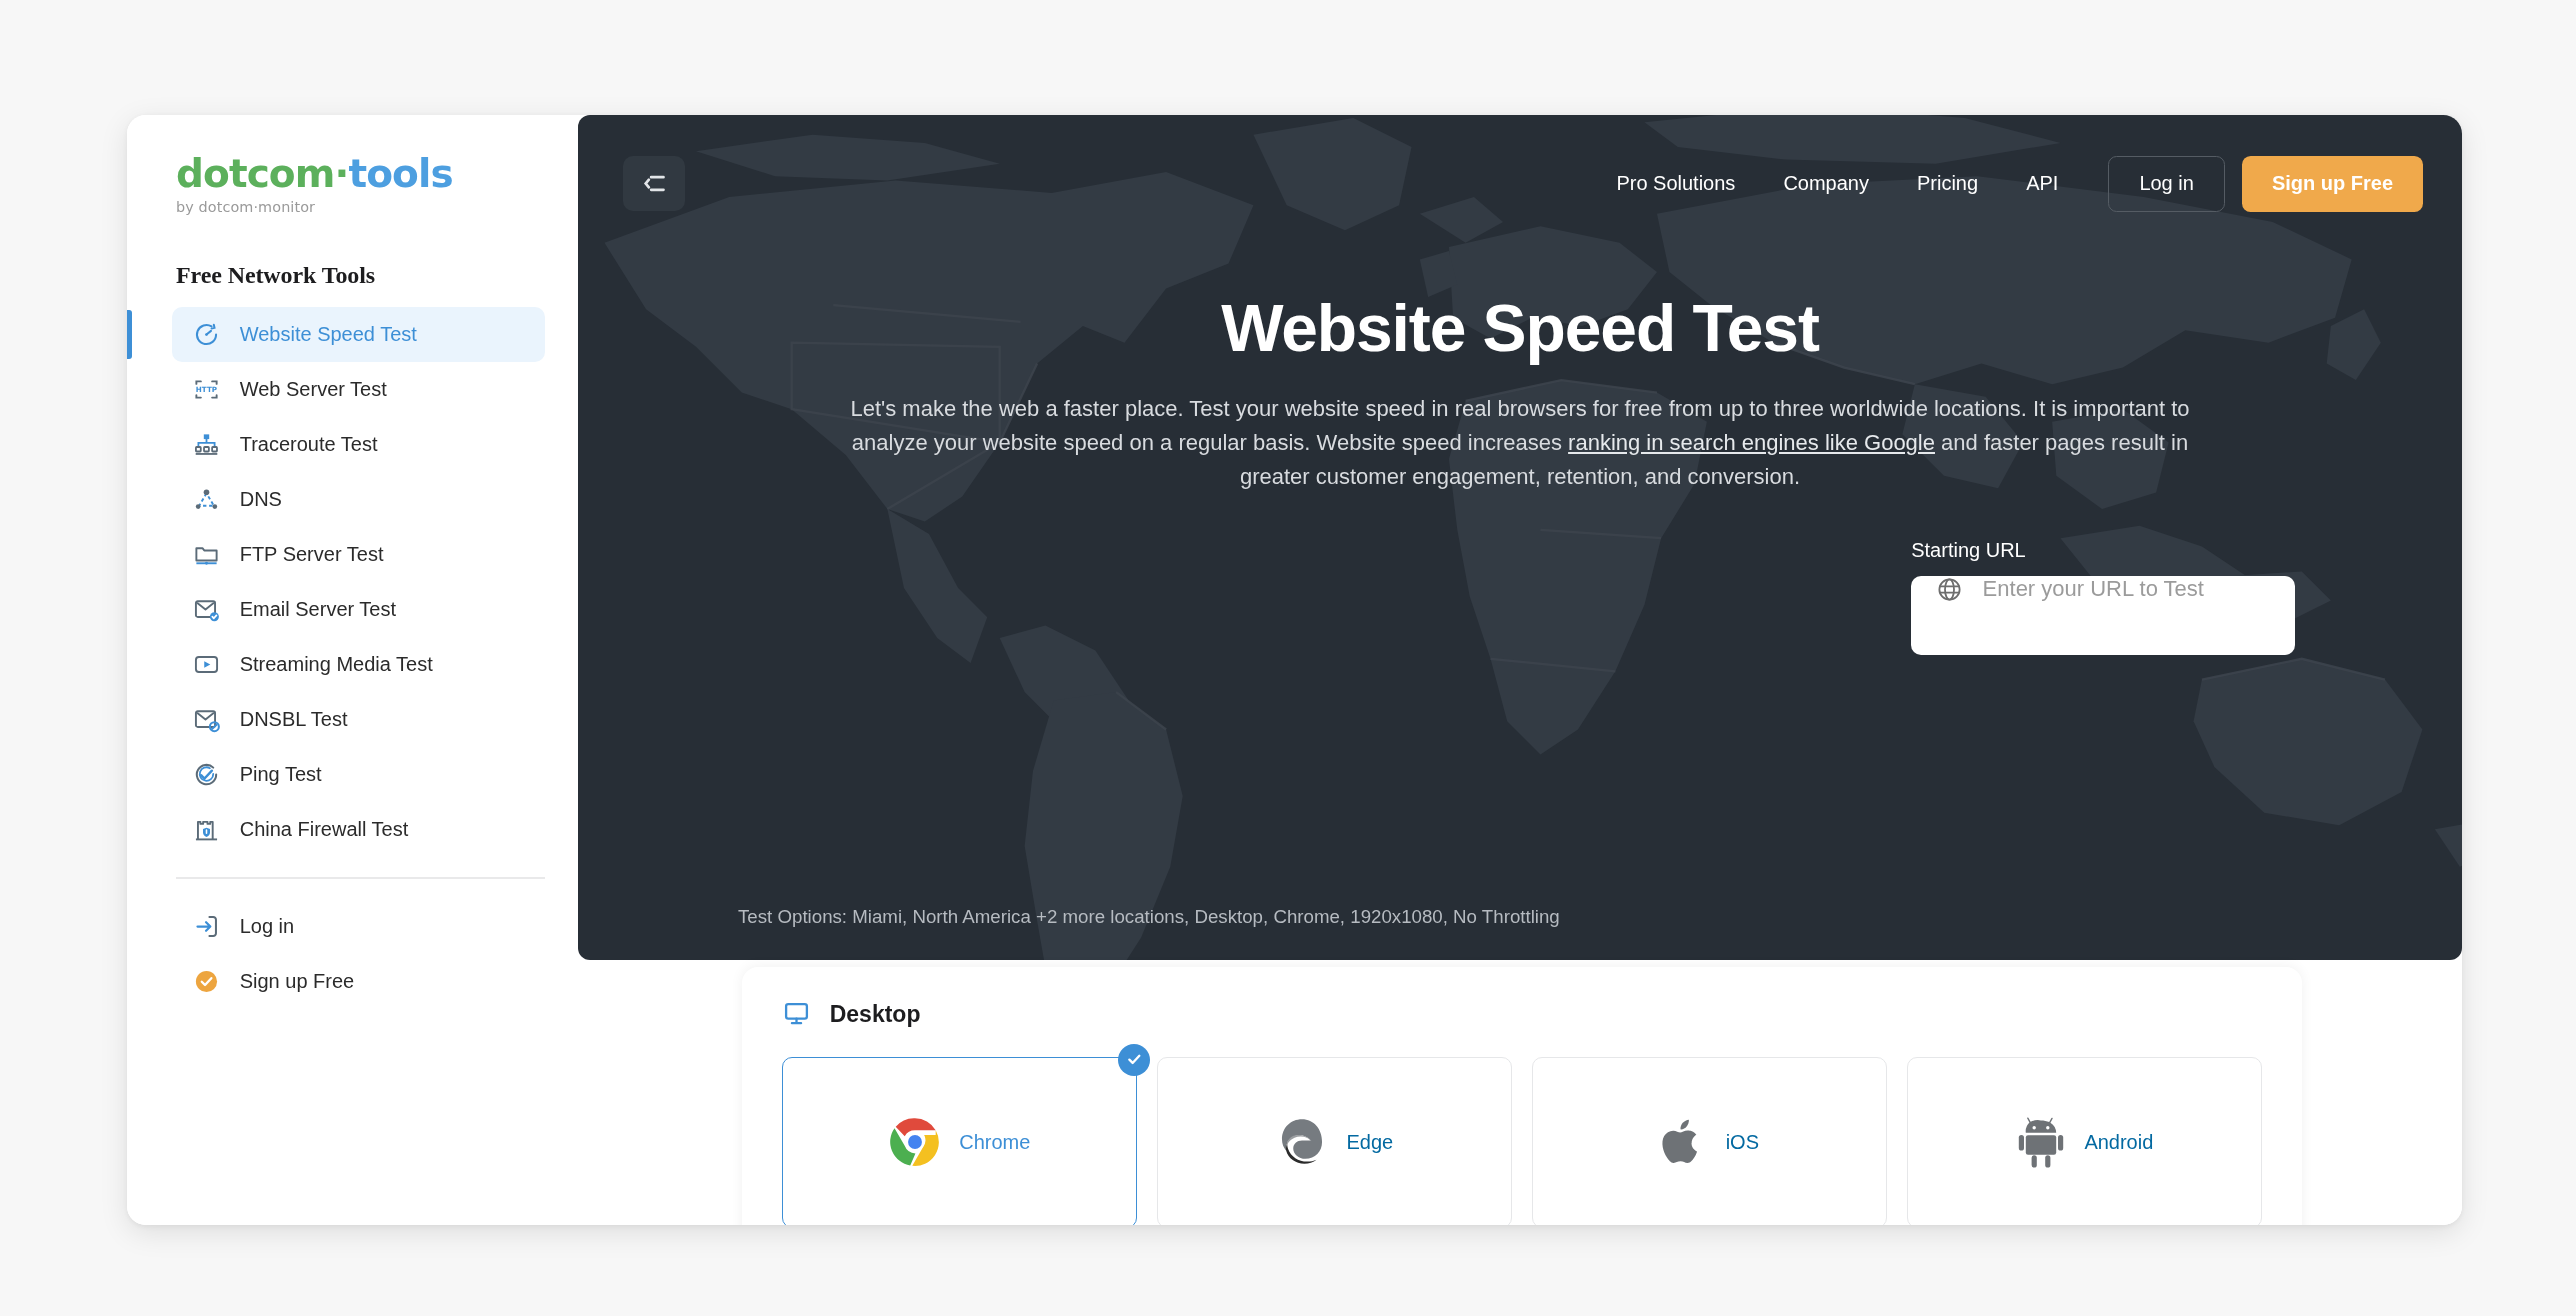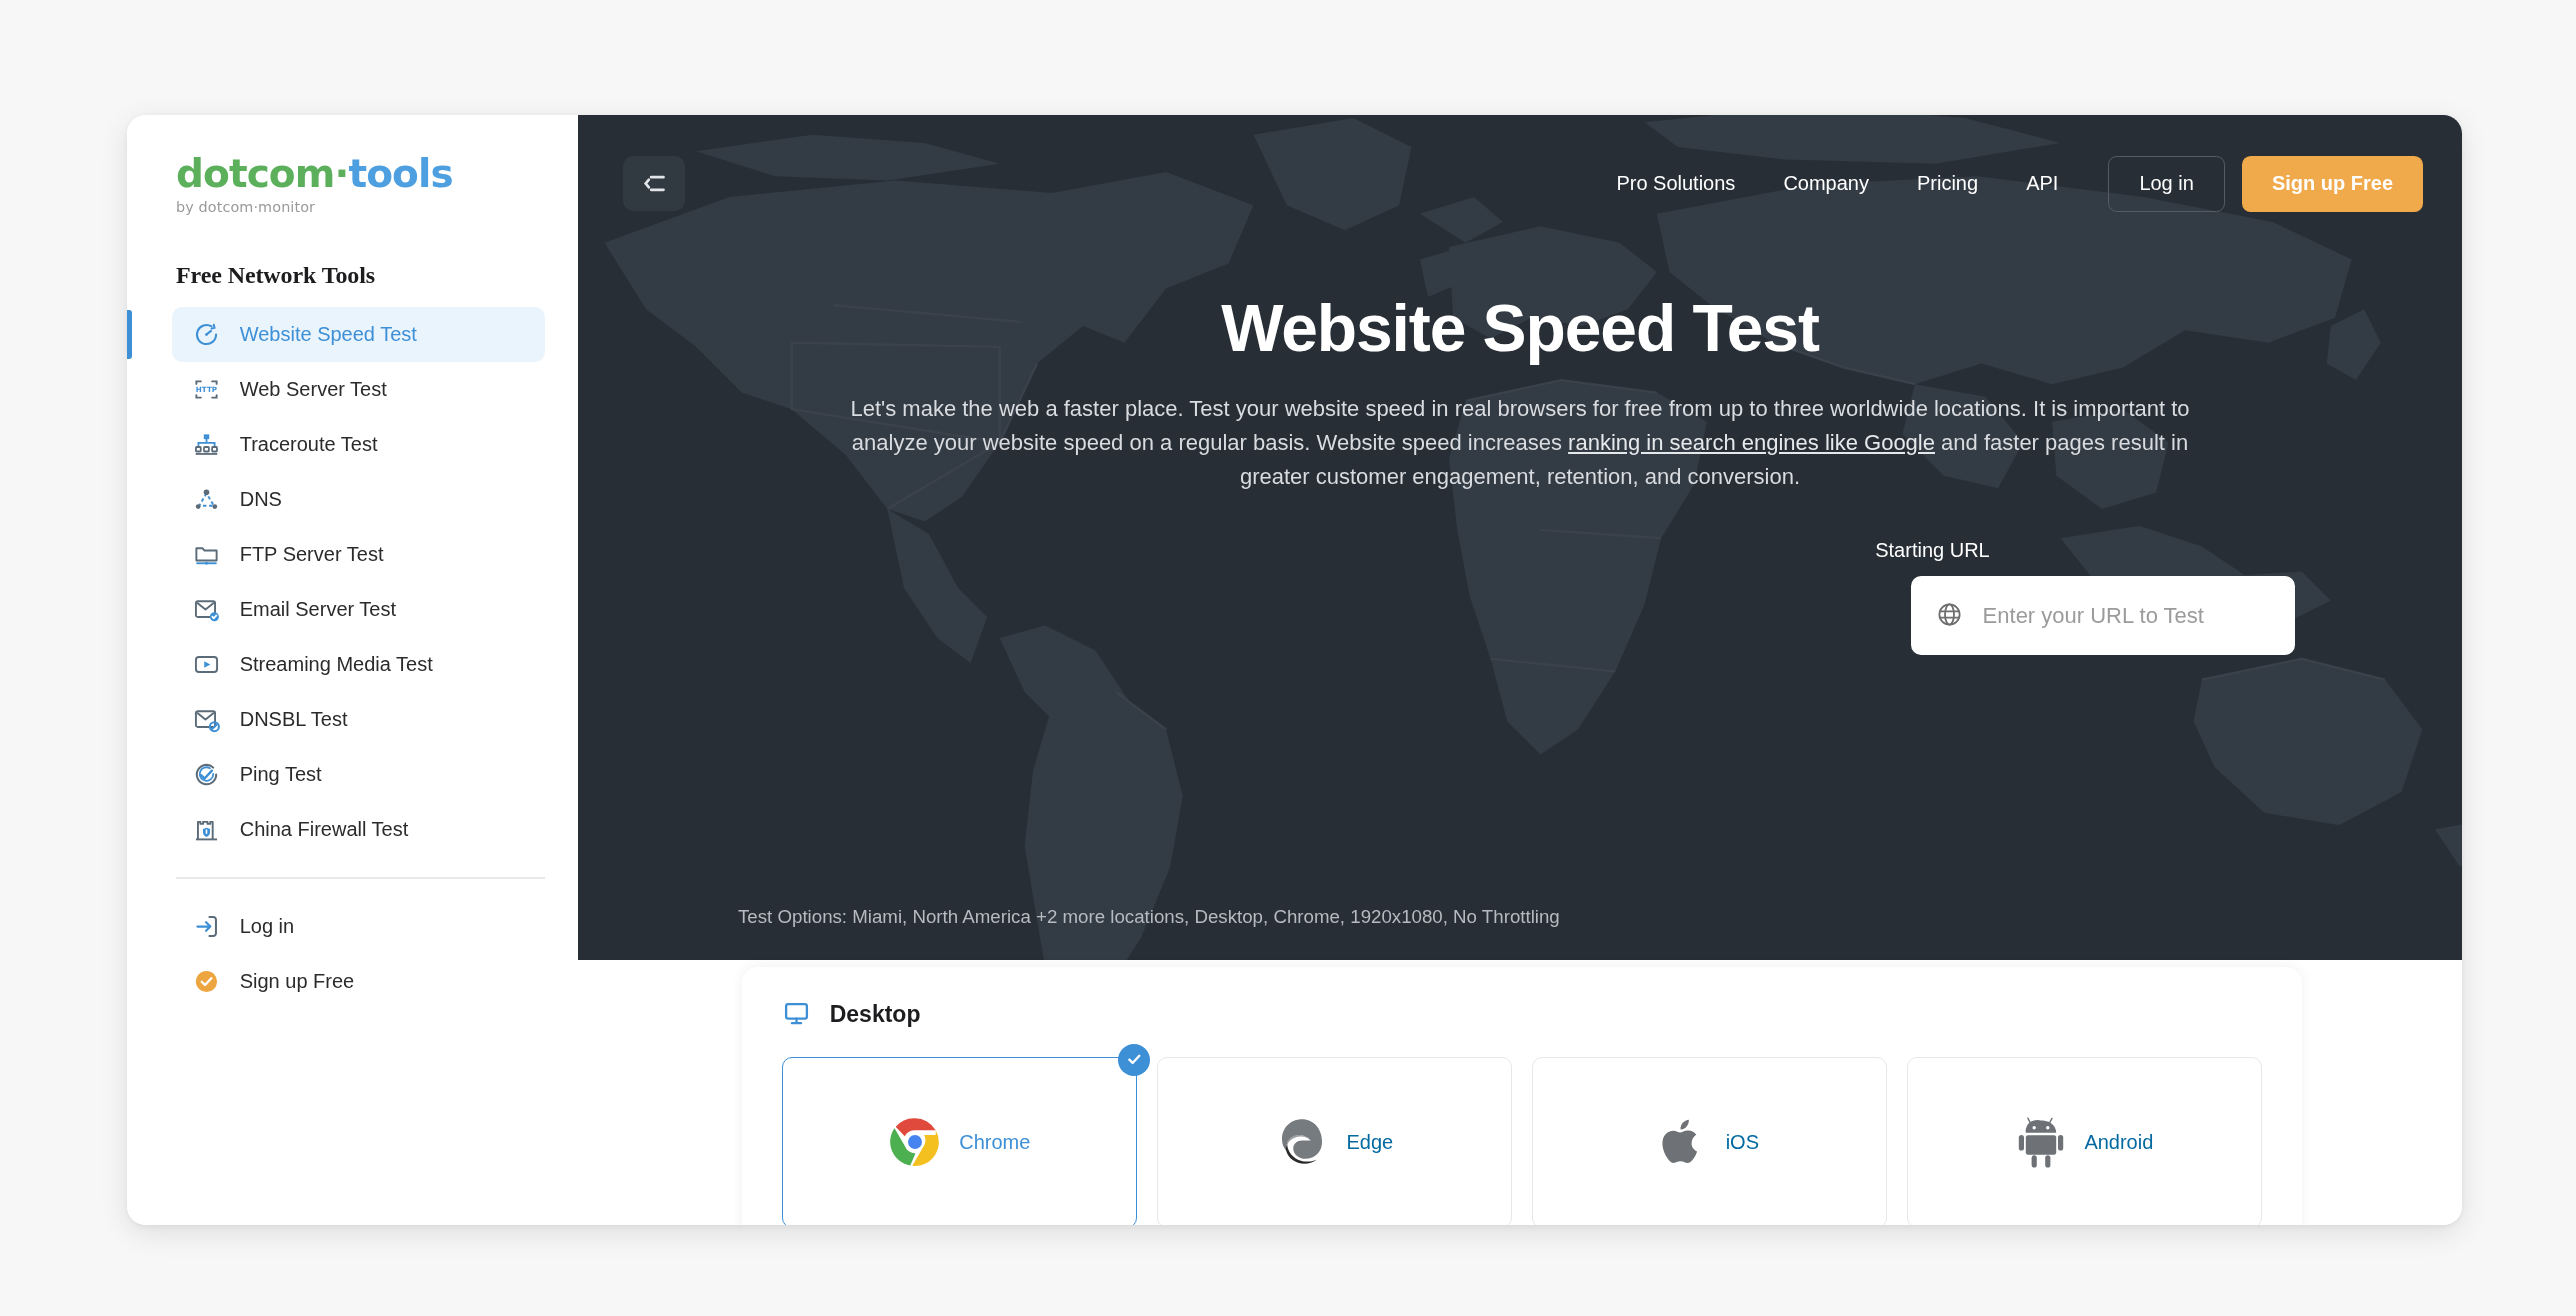--- a/index.html
+++ b/index.html
@@ -98,20 +98,21 @@
     flex: 1 1 auto;
     position: relative;
     background: #ffffff;
     overflow: hidden;
   }
   .hero {
     position: absolute; left: 0; top: 0; right: 0;
     height: 845px;
     background: #272e36;
     overflow: hidden;
+    border-radius: 12px;
   }
   .map-bg {
     position: absolute; left: -2%; top: -12%;
     width: 104%; height: 128%;
     opacity: 1;
   }
   .map-bg svg { width: 100%; height: 100%; display: block; }
 
   .topnav {
     position: absolute; top: 0; left: 0; right: 0; height: 137px;
@@ -181,24 +182,24 @@
     position: absolute; z-index: 3;
     left: 160px; right: 167px; top: 424px;
     display: flex; align-items: flex-end; gap: 0; flex-direction: column;
   }
   .field-url { flex: 0 0 873px; }
   .field-label {
     font-size: 20px; color: #ffffff; margin-bottom: 14.4px;
     display: block; font-weight: 400;
   }
   .url-input-wrap {
-    display: flex; align-items: center;
+    display: flex; align-items: flex-start;
     height: 79px; background: #fff;
     border-radius: 10px;
-    padding: 0 24.4px; gap: 20px; margin-left: 36px;
+    padding: 0 24.4px; gap: 20px;
   }
   .url-input {
     flex: 1 1 auto; border: none; outline: none;
     font-size: 22px; color: #333;
     font-family: inherit;
     background: transparent;
   }
   .url-input::placeholder { color: #9b9b9b; }
 
   .field-loc { margin-left: 36px; flex: 0 0 464px; }

